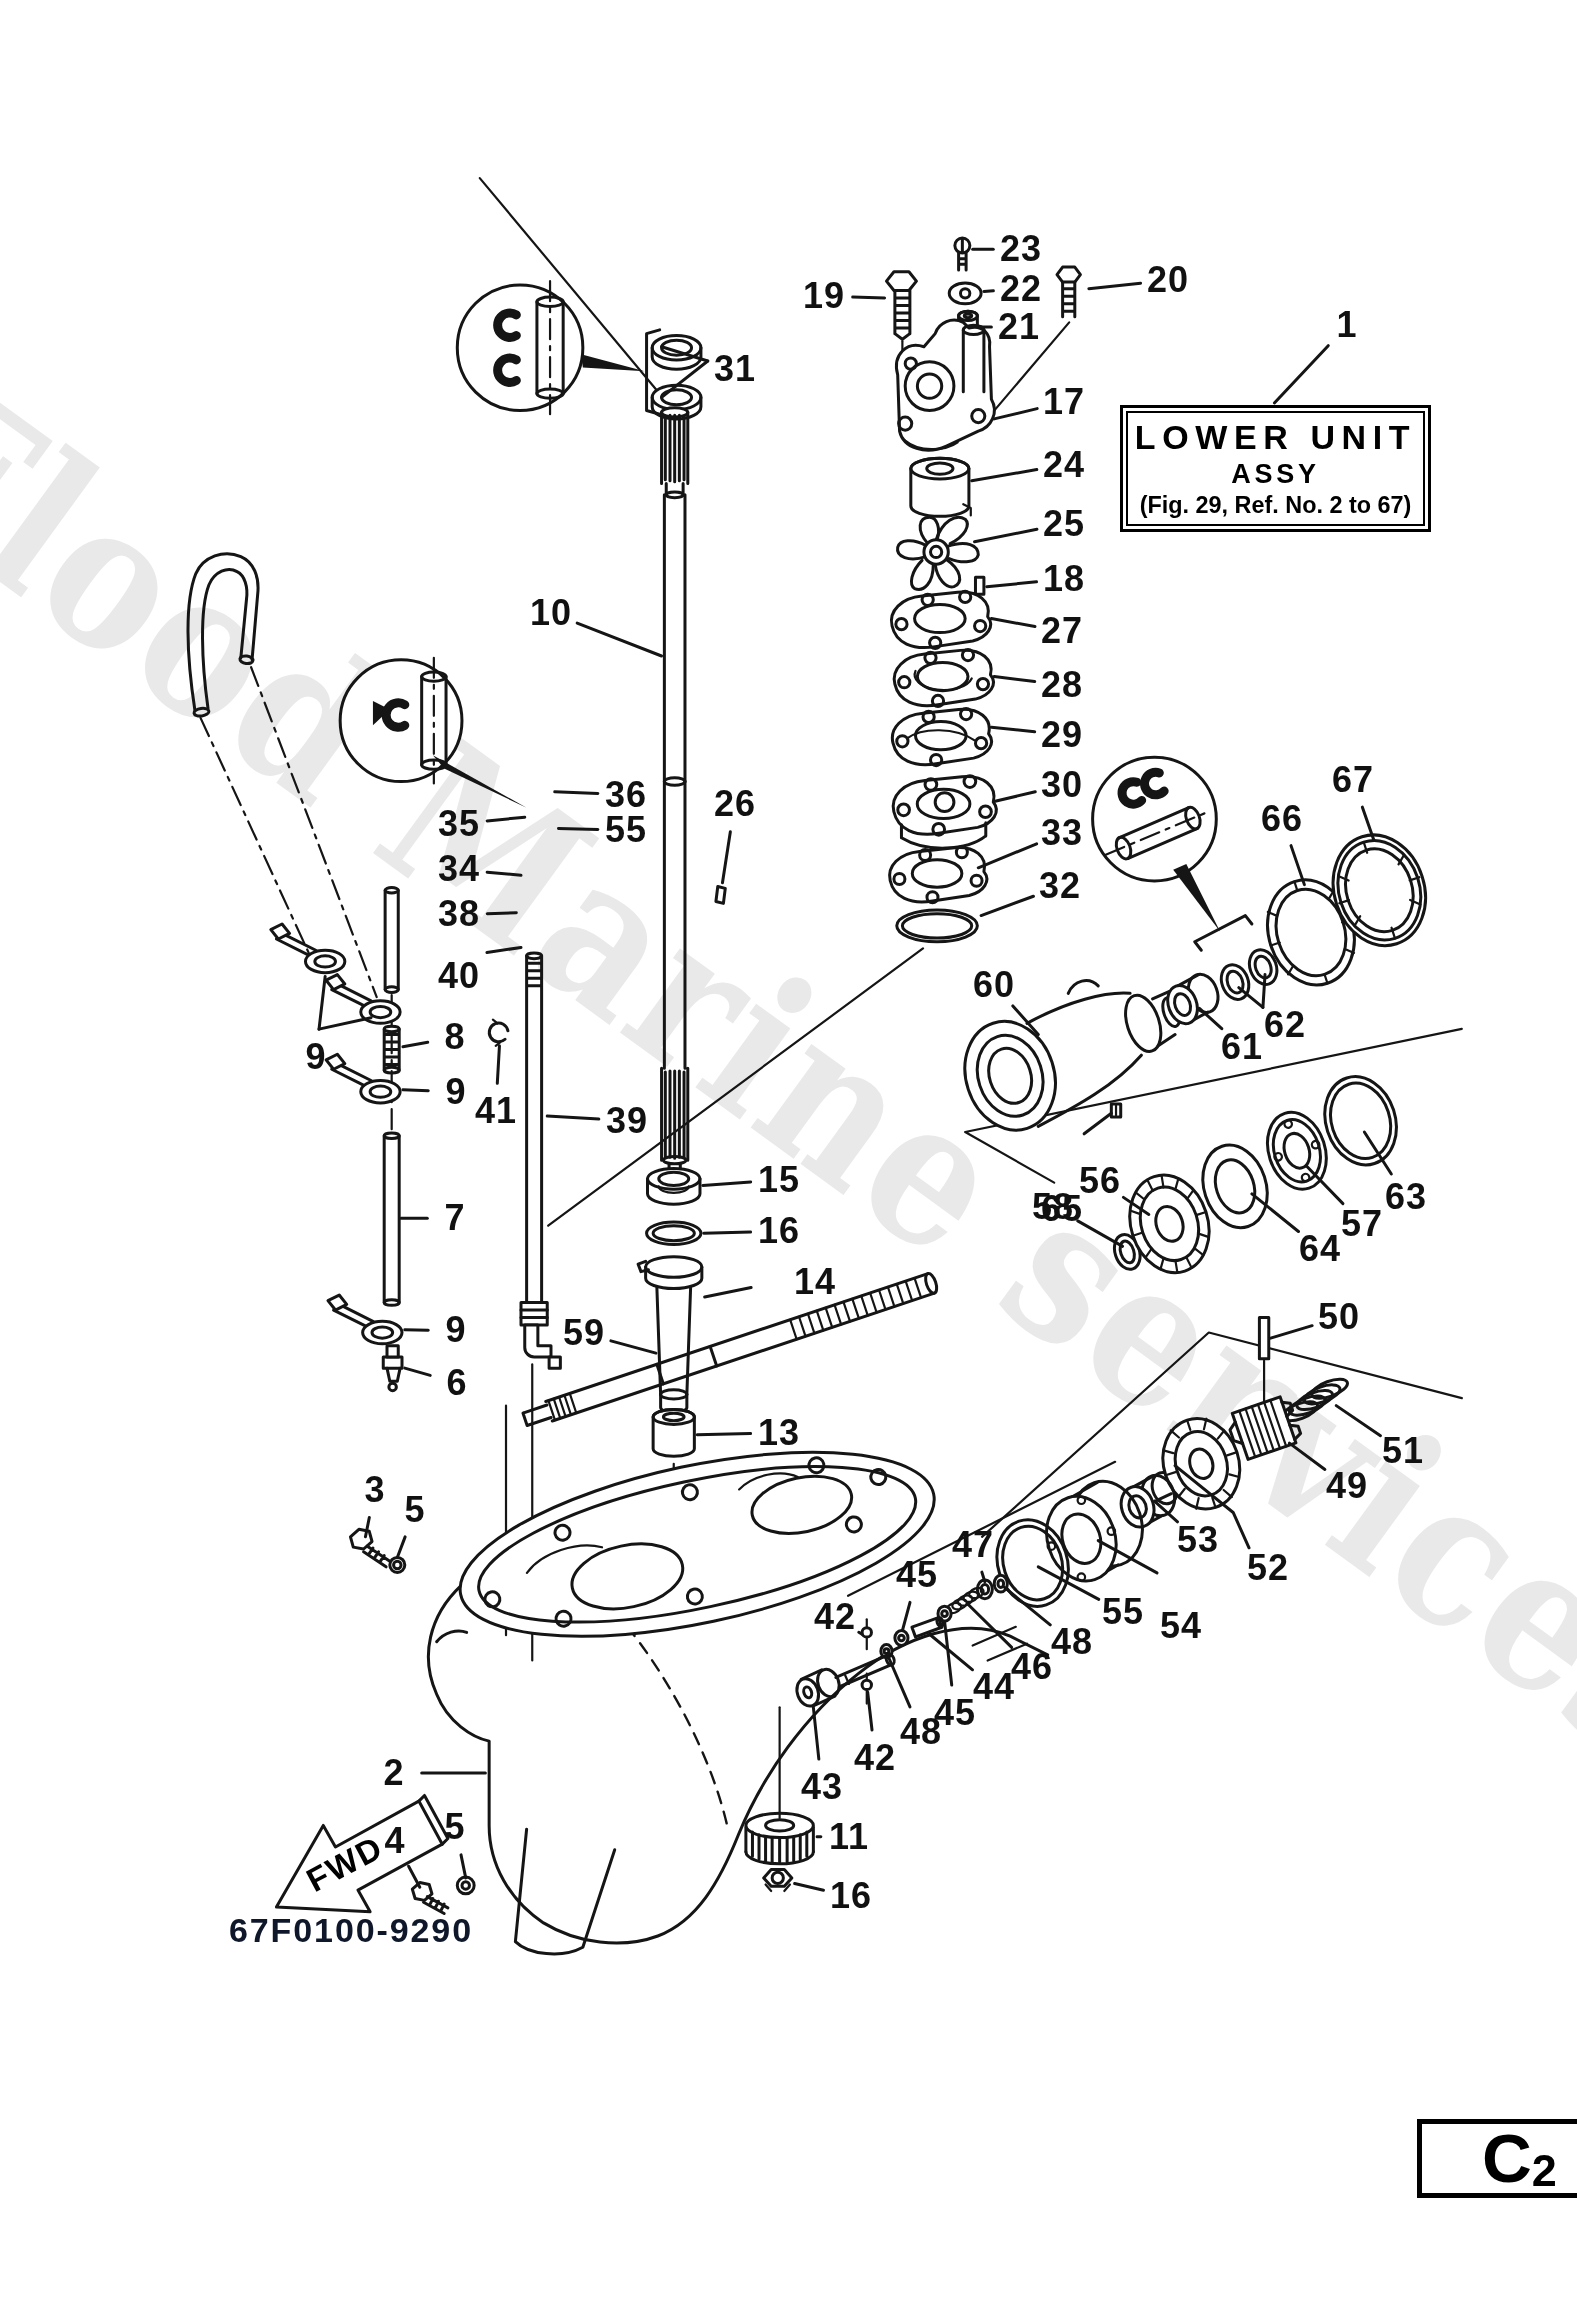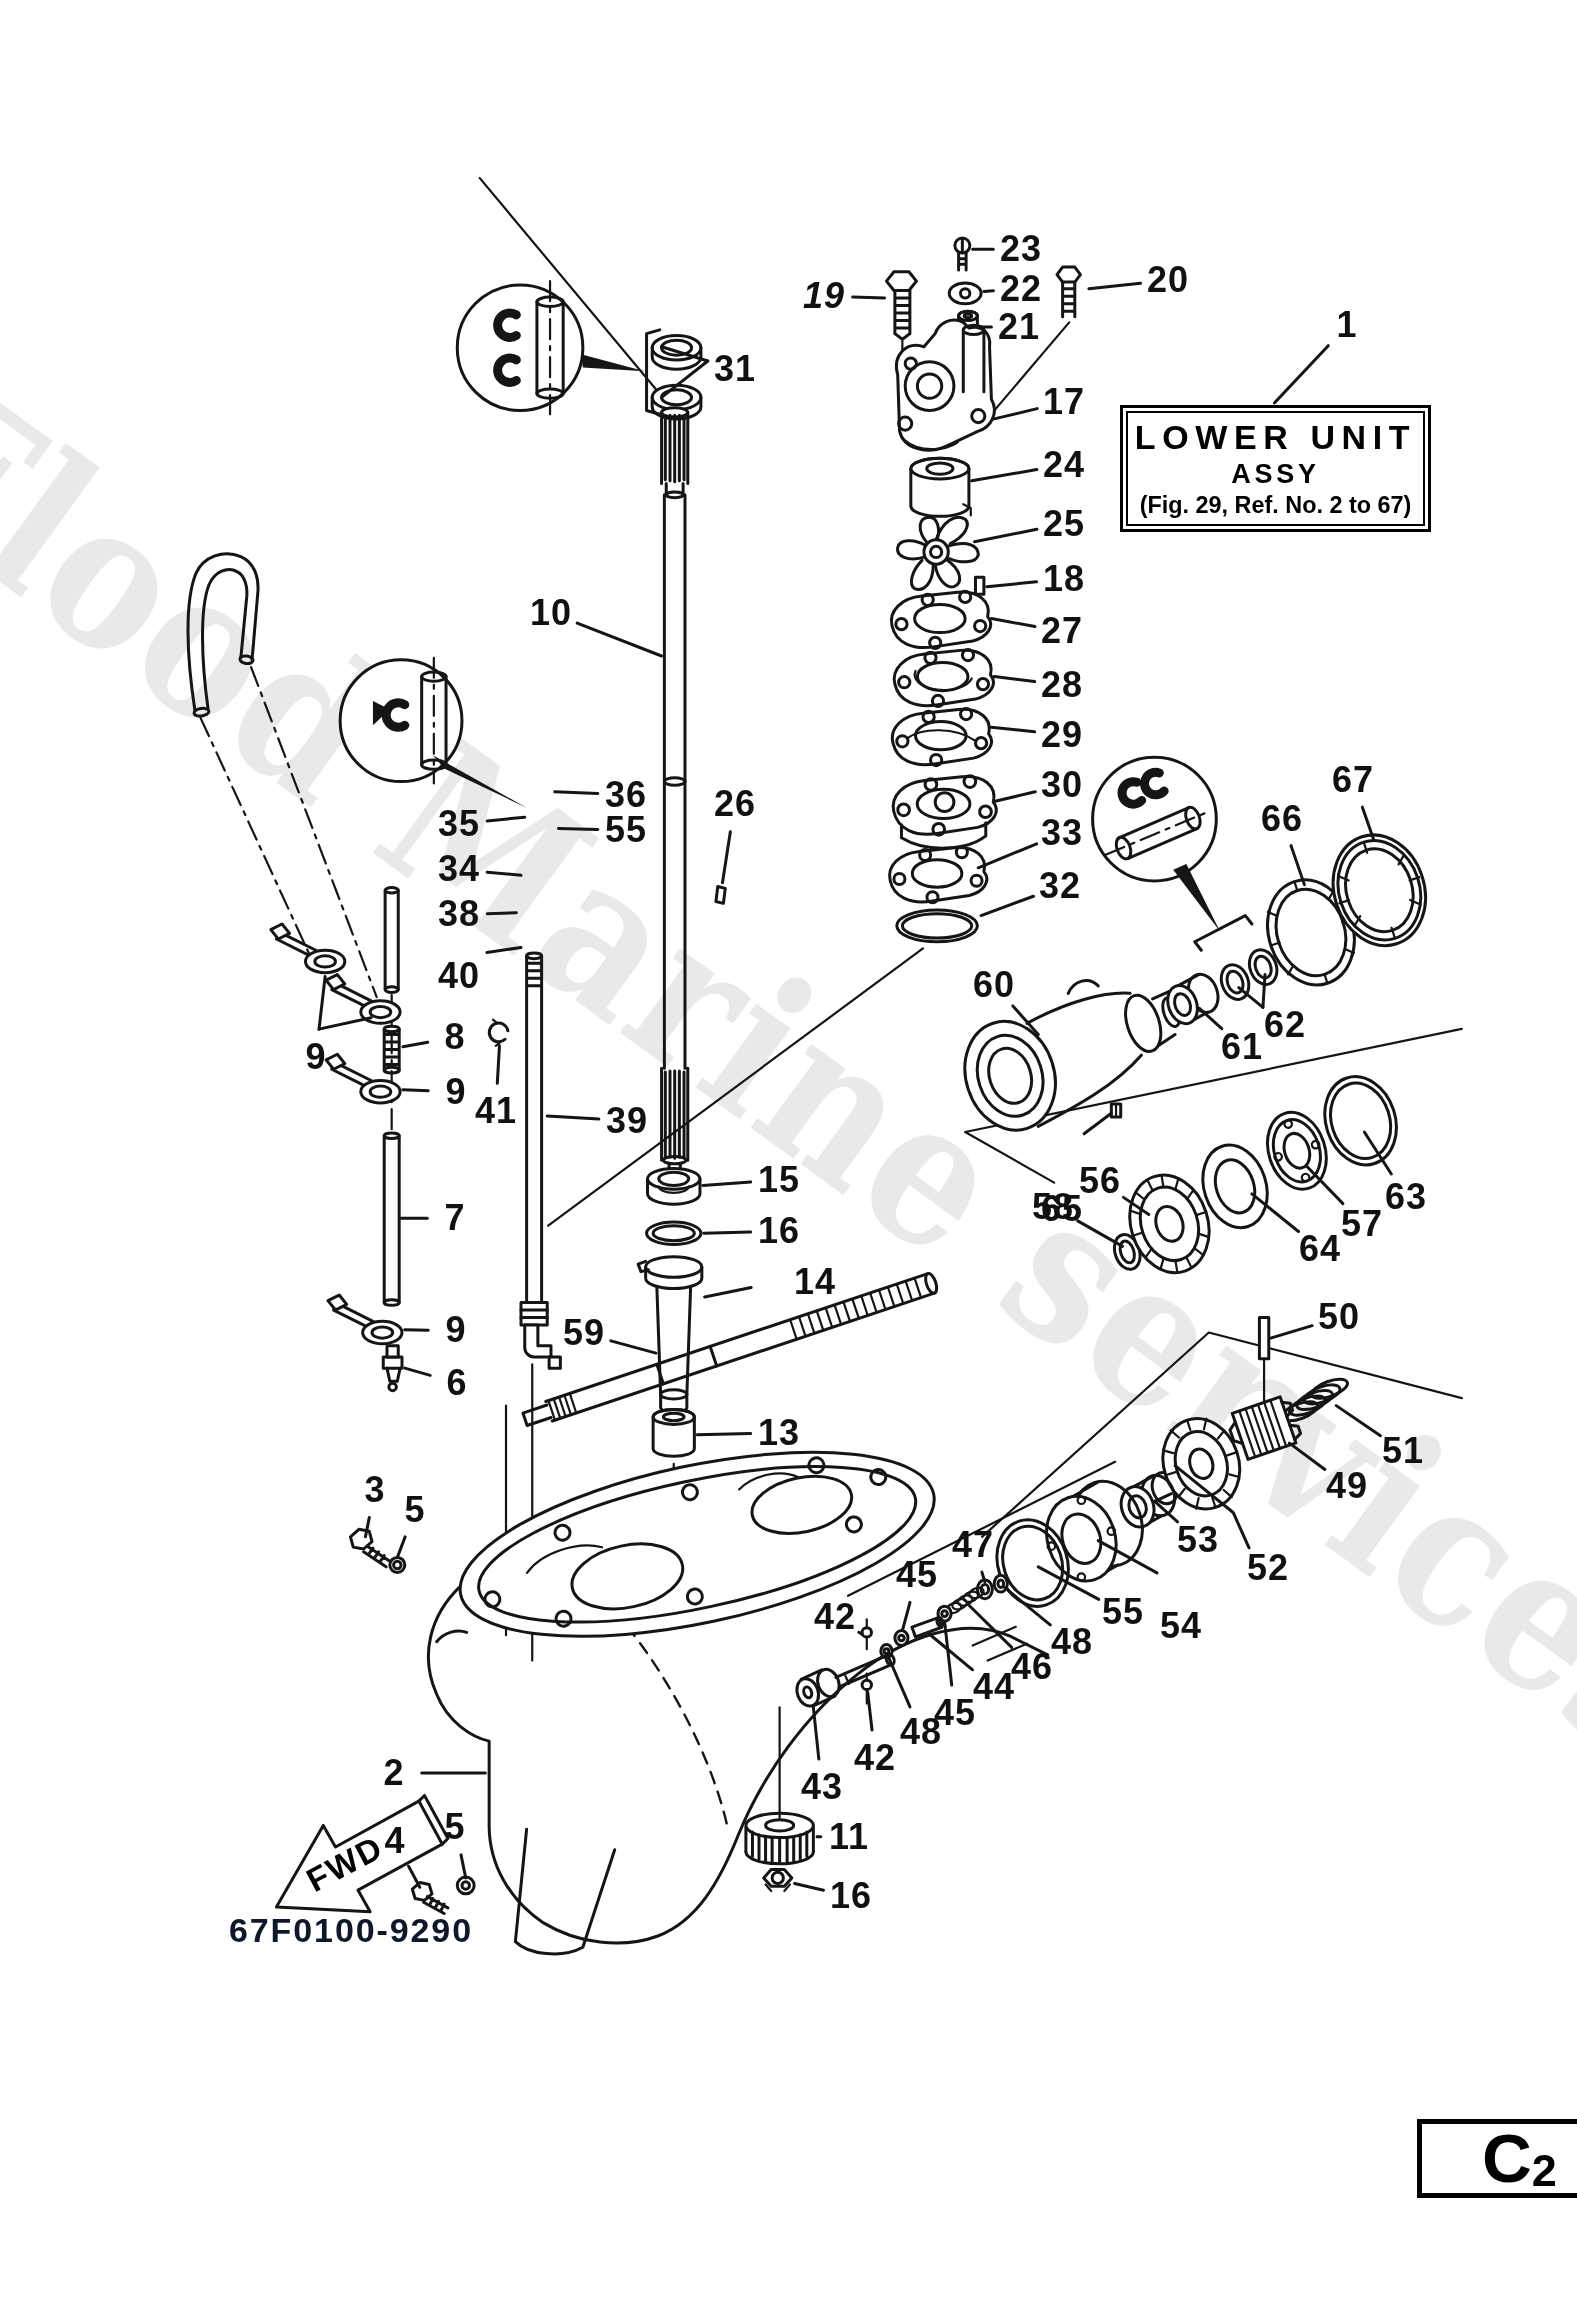--- a/index.html
+++ b/index.html
@@ -589,21 +589,21 @@
       <div class="callout" style="left: 456px; top: 1330px;">9</div>
       <div class="callout" style="left: 551px; top: 613px;">10</div>
       <div class="callout" style="left: 849px; top: 1837px;">11</div>
       <div class="callout" style="left: 851px; top: 1896px;">16</div>
       <div class="callout" style="left: 779px; top: 1433px;">13</div>
       <div class="callout" style="left: 779px; top: 1282px; margin-left: 36px;">14</div>
       <div class="callout" style="left: 779px; top: 1180px;">15</div>
       <div class="callout" style="left: 779px; top: 1231px;">16</div>
       <div class="callout" style="left: 1064px; top: 402px;">17</div>
       <div class="callout" style="left: 1064px; top: 579px;">18</div>
-      <div class="callout" style="left: 824px; top: 296px; font-style: italic;">19</div>
+      <div class="callout" style="left: 824px; top: 296px;">19</div>
       <div class="callout" style="left: 1168px; top: 280px;">20</div>
       <div class="callout" style="left: 1019px; top: 327px;">21</div>
       <div class="callout" style="left: 1021px; top: 289px;">22</div>
       <div class="callout" style="left: 1021px; top: 249px;">23</div>
       <div class="callout" style="left: 1064px; top: 465px;">24</div>
       <div class="callout" style="left: 1064px; top: 524px;">25</div>
       <div class="callout" style="left: 735px; top: 804px;">26</div>
       <div class="callout" style="left: 1062px; top: 631px;">27</div>
       <div class="callout" style="left: 1062px; top: 685px;">28</div>
       <div class="callout" style="left: 1062px; top: 735px;">29</div>

